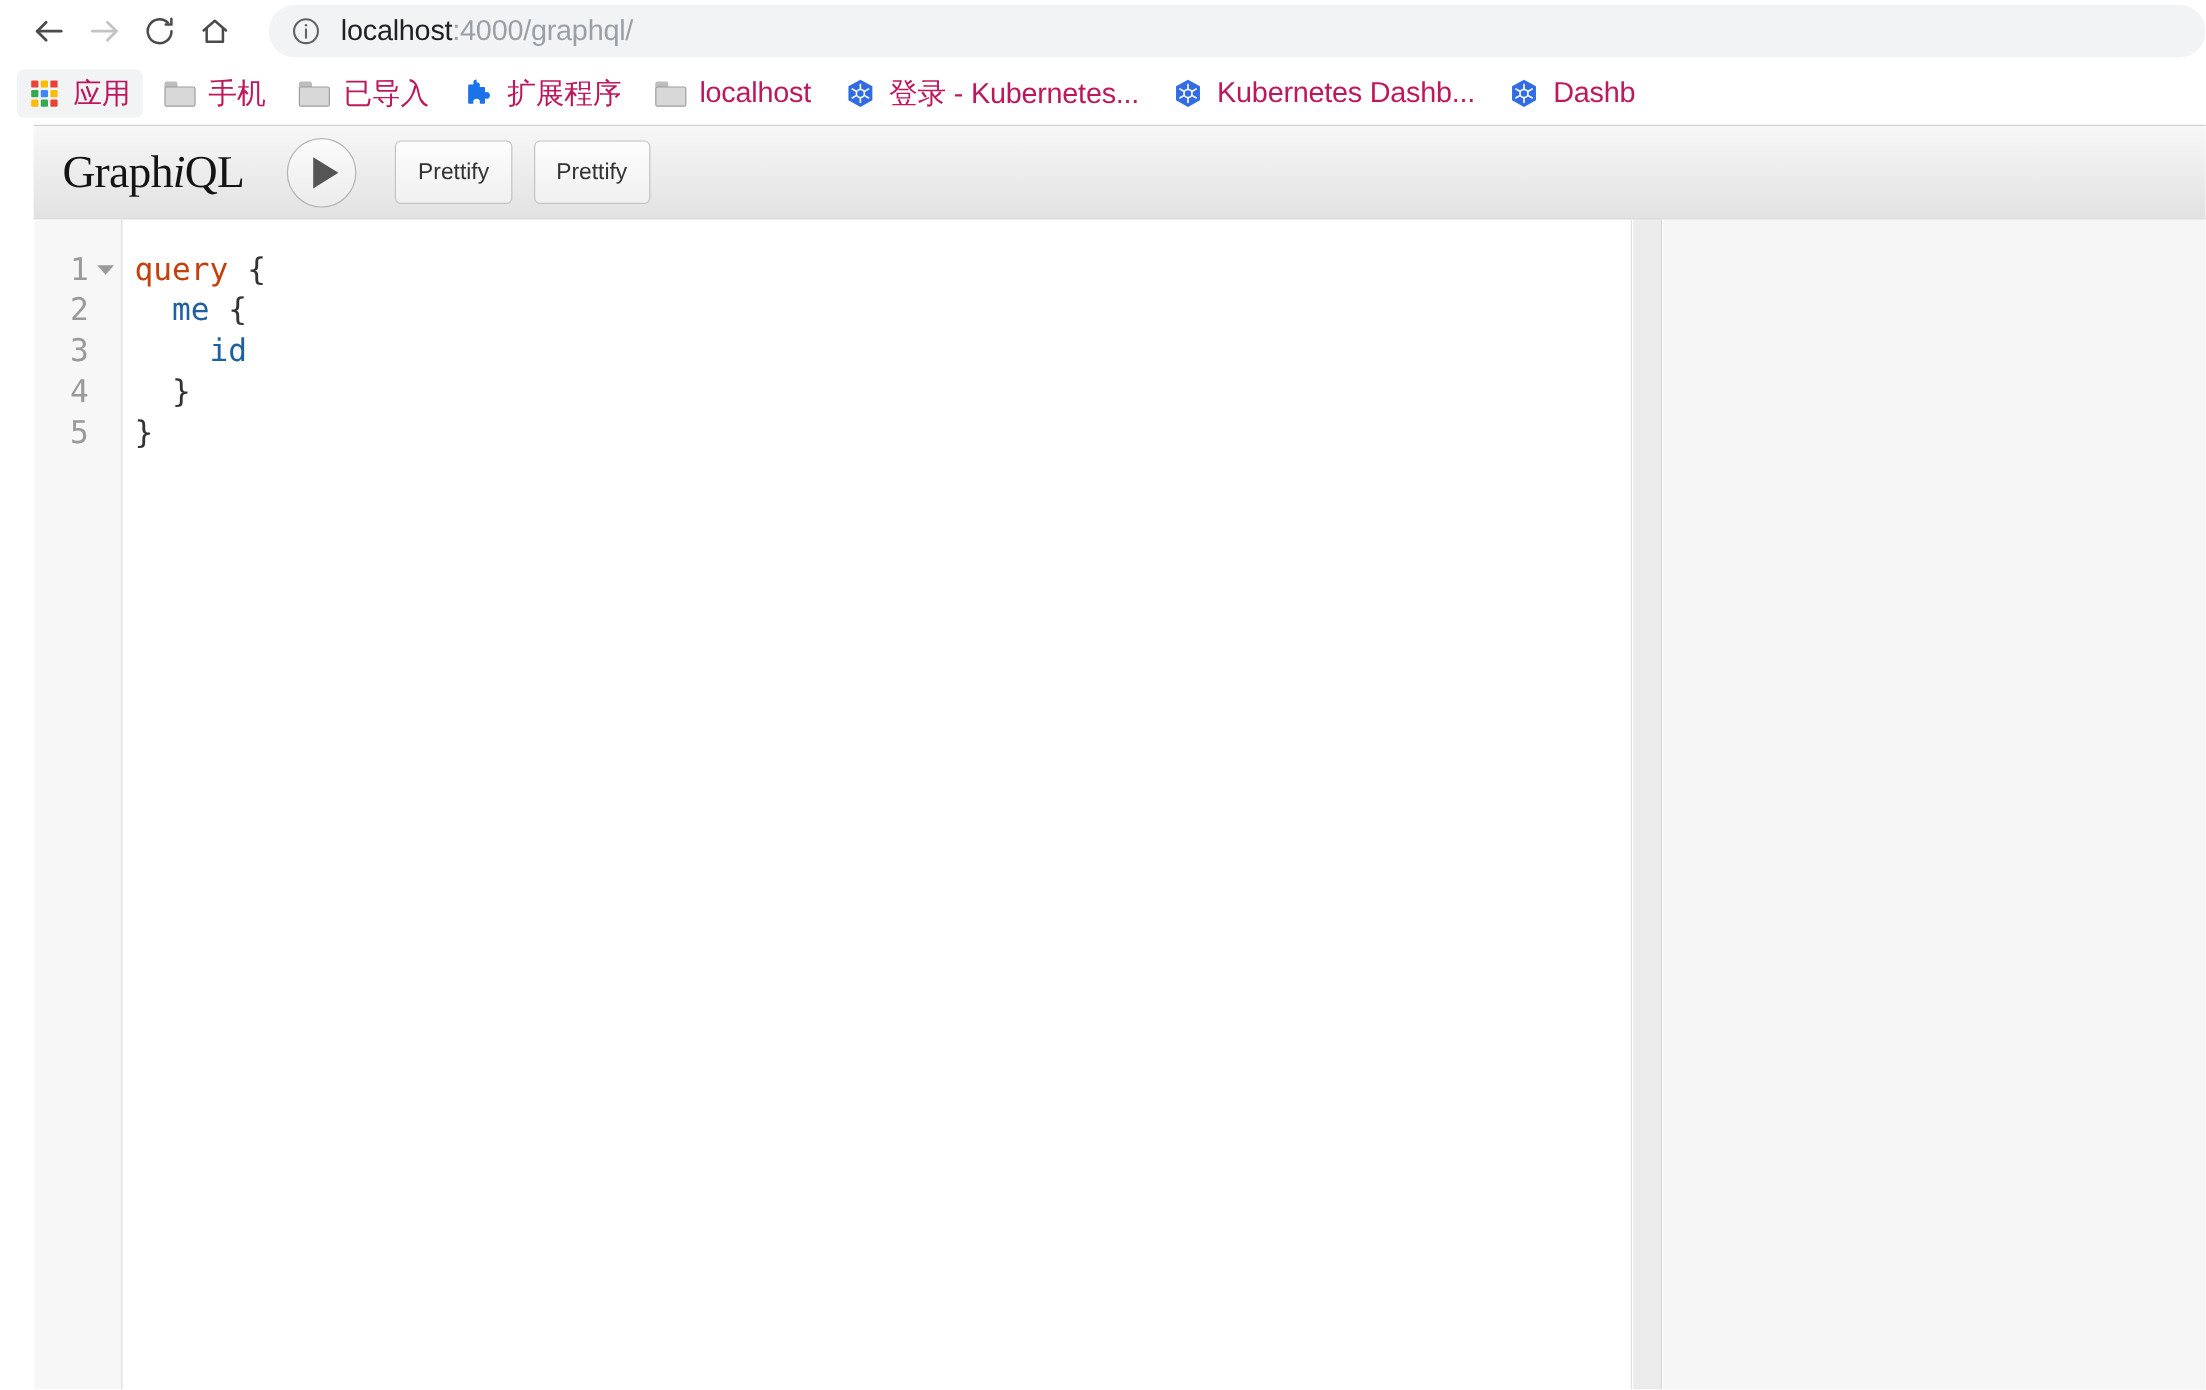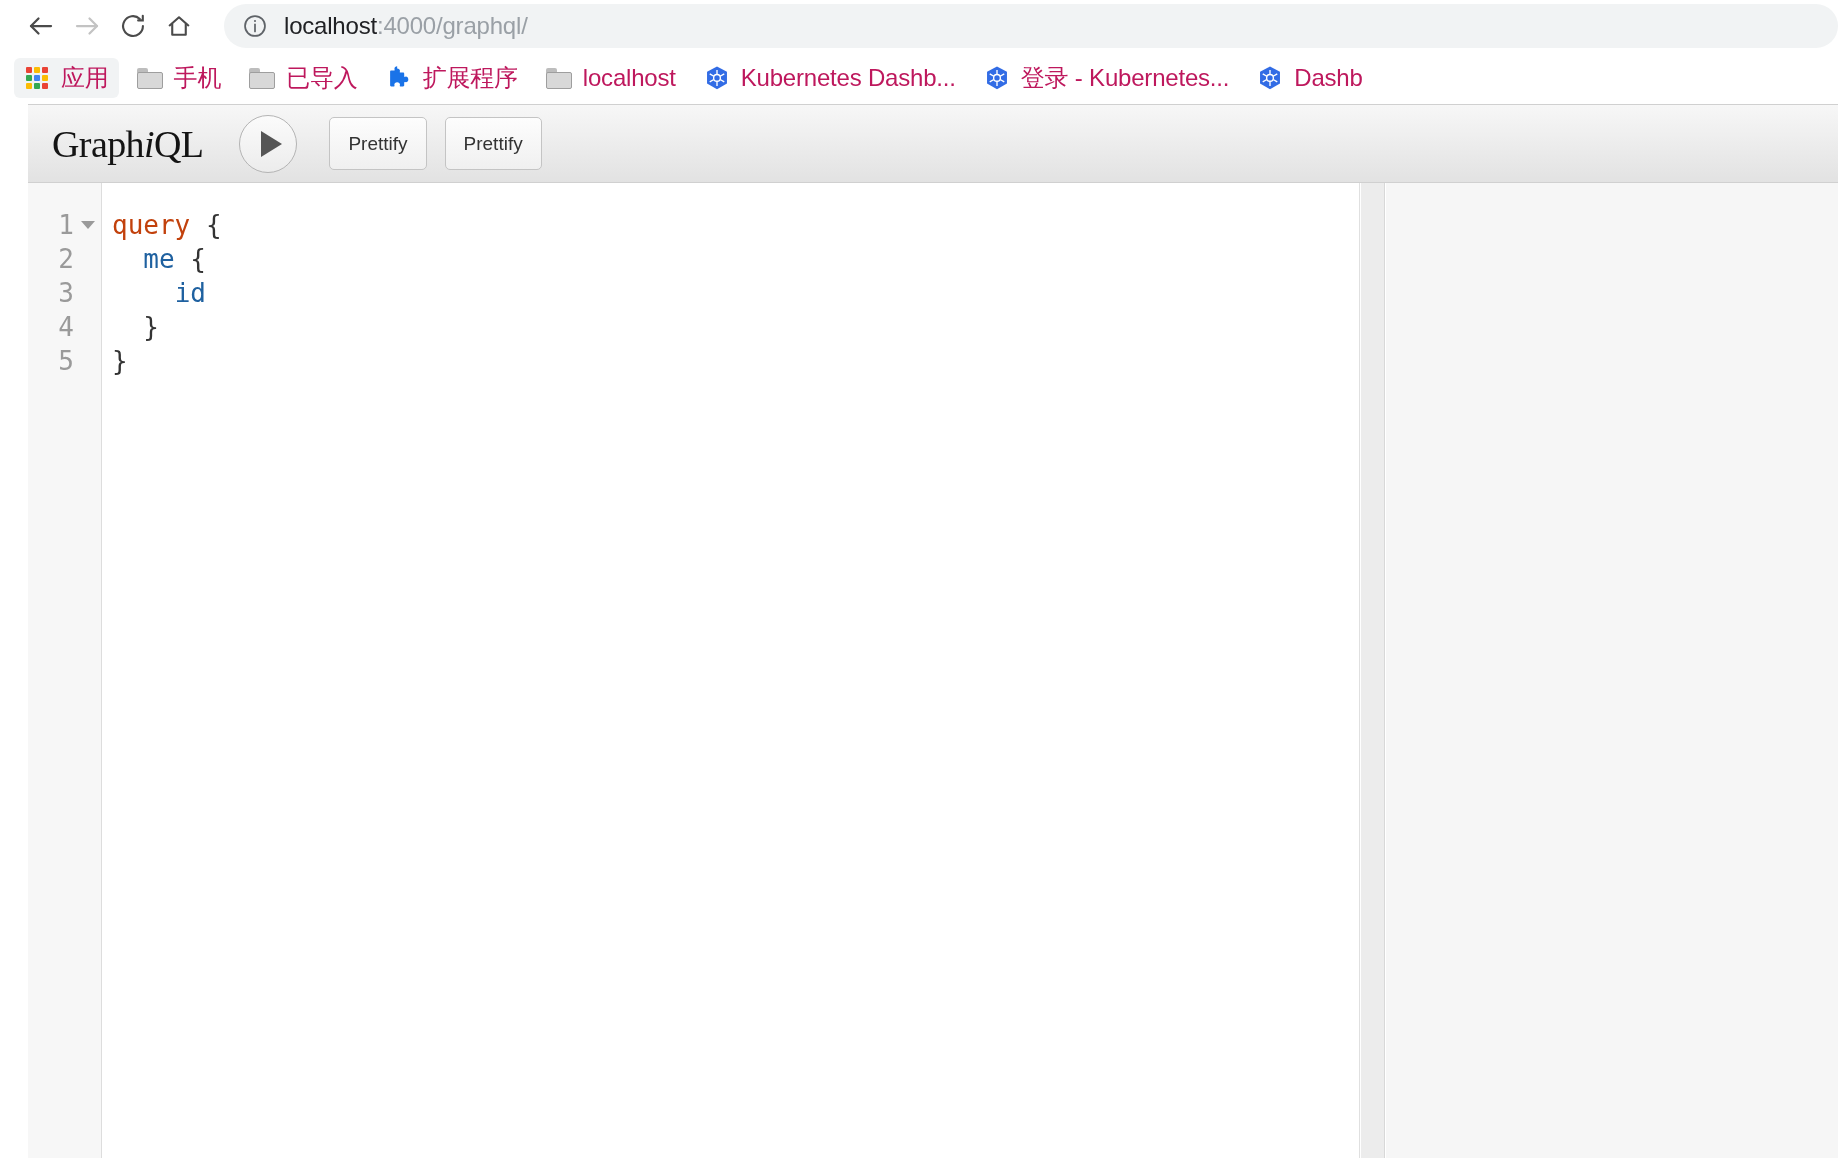--- a/index.html
+++ b/index.html
@@ -373,39 +373,39 @@
             <circle cx="12" cy="11.9" r="3.1"></circle>
             <line x1="12" y1="4.5" x2="12" y2="8.8"></line>
             <line x1="12" y1="15" x2="12" y2="19.3"></line>
             <line x1="5.3" y1="8.2" x2="9.1" y2="10.4"></line>
             <line x1="14.9" y1="13.4" x2="18.7" y2="15.6"></line>
             <line x1="5.3" y1="15.6" x2="9.1" y2="13.4"></line>
             <line x1="14.9" y1="10.4" x2="18.7" y2="8.2"></line>
           </g>
         </svg>
       </span>
-      <span class="bookmark-label">Kubernetes Dashb...</span>
+      <span class="bookmark-label">登录 - Kubernetes...</span>
     </div>
 
     <div class="bookmark">
       <span class="bookmark-icon">
         <svg width="26" height="26" viewBox="0 0 24 24">
           <polygon points="12,1.4 21.2,6.3 21.2,17.1 12,22.3 2.8,17.1 2.8,6.3" fill="#326ce5"></polygon>
           <g stroke="#ffffff" stroke-width="1.25" fill="none">
             <circle cx="12" cy="11.9" r="3.1"></circle>
             <line x1="12" y1="4.5" x2="12" y2="8.8"></line>
             <line x1="12" y1="15" x2="12" y2="19.3"></line>
             <line x1="5.3" y1="8.2" x2="9.1" y2="10.4"></line>
             <line x1="14.9" y1="13.4" x2="18.7" y2="15.6"></line>
             <line x1="5.3" y1="15.6" x2="9.1" y2="13.4"></line>
             <line x1="14.9" y1="10.4" x2="18.7" y2="8.2"></line>
           </g>
         </svg>
       </span>
-      <span class="bookmark-label">登录 - Kubernetes...</span>
+      <span class="bookmark-label">Kubernetes Dashb...</span>
     </div>
 
     <div class="bookmark">
       <span class="bookmark-icon">
         <svg width="26" height="26" viewBox="0 0 24 24">
           <polygon points="12,1.4 21.2,6.3 21.2,17.1 12,22.3 2.8,17.1 2.8,6.3" fill="#326ce5"></polygon>
           <g stroke="#ffffff" stroke-width="1.25" fill="none">
             <circle cx="12" cy="11.9" r="3.1"></circle>
             <line x1="12" y1="4.5" x2="12" y2="8.8"></line>
             <line x1="12" y1="15" x2="12" y2="19.3"></line>

